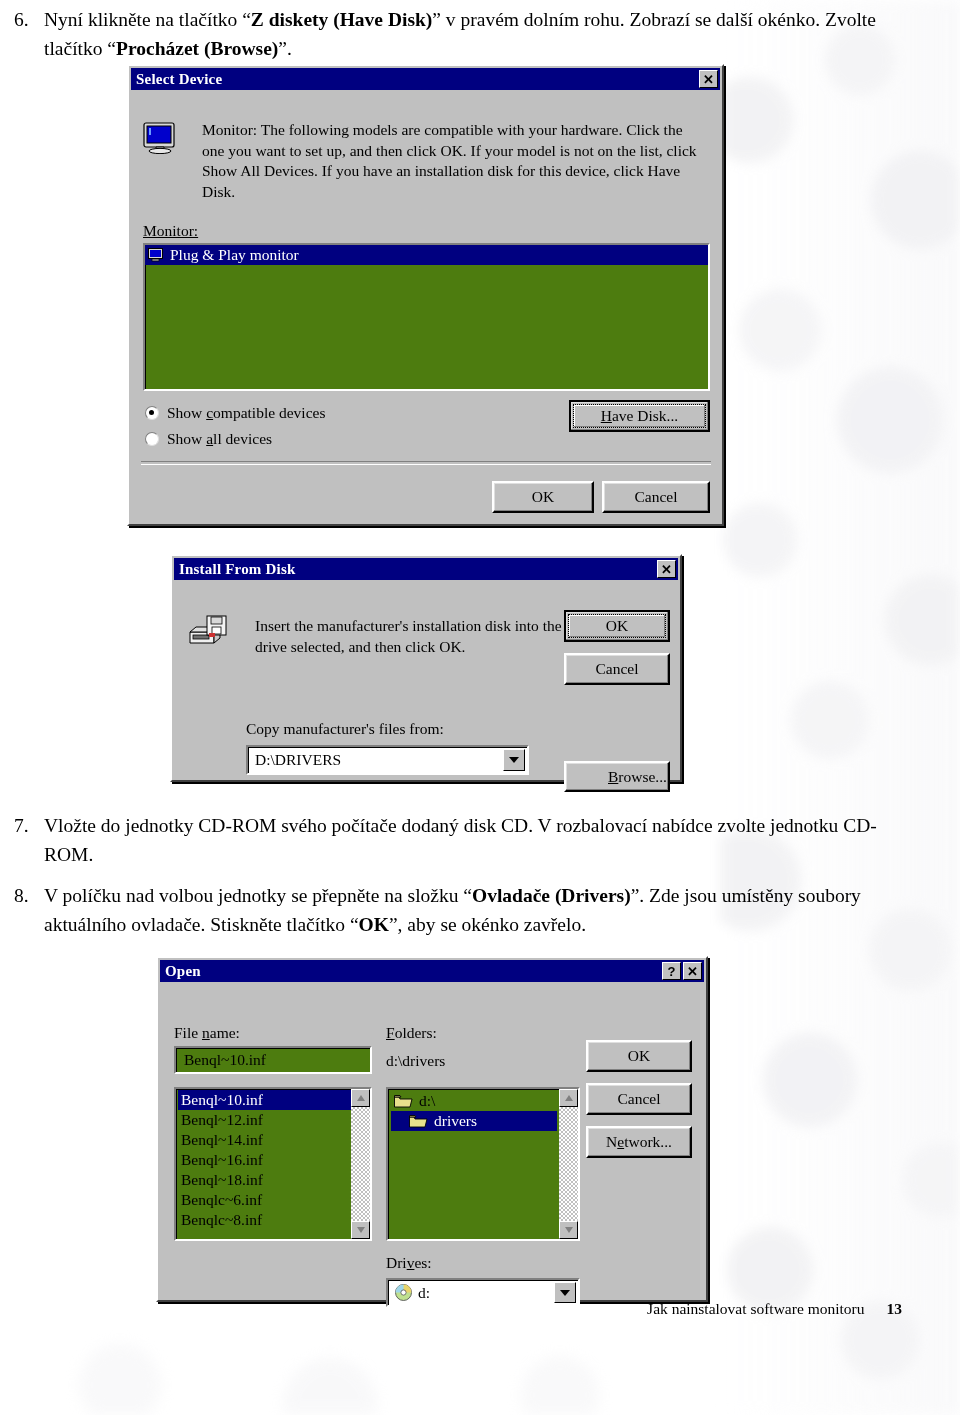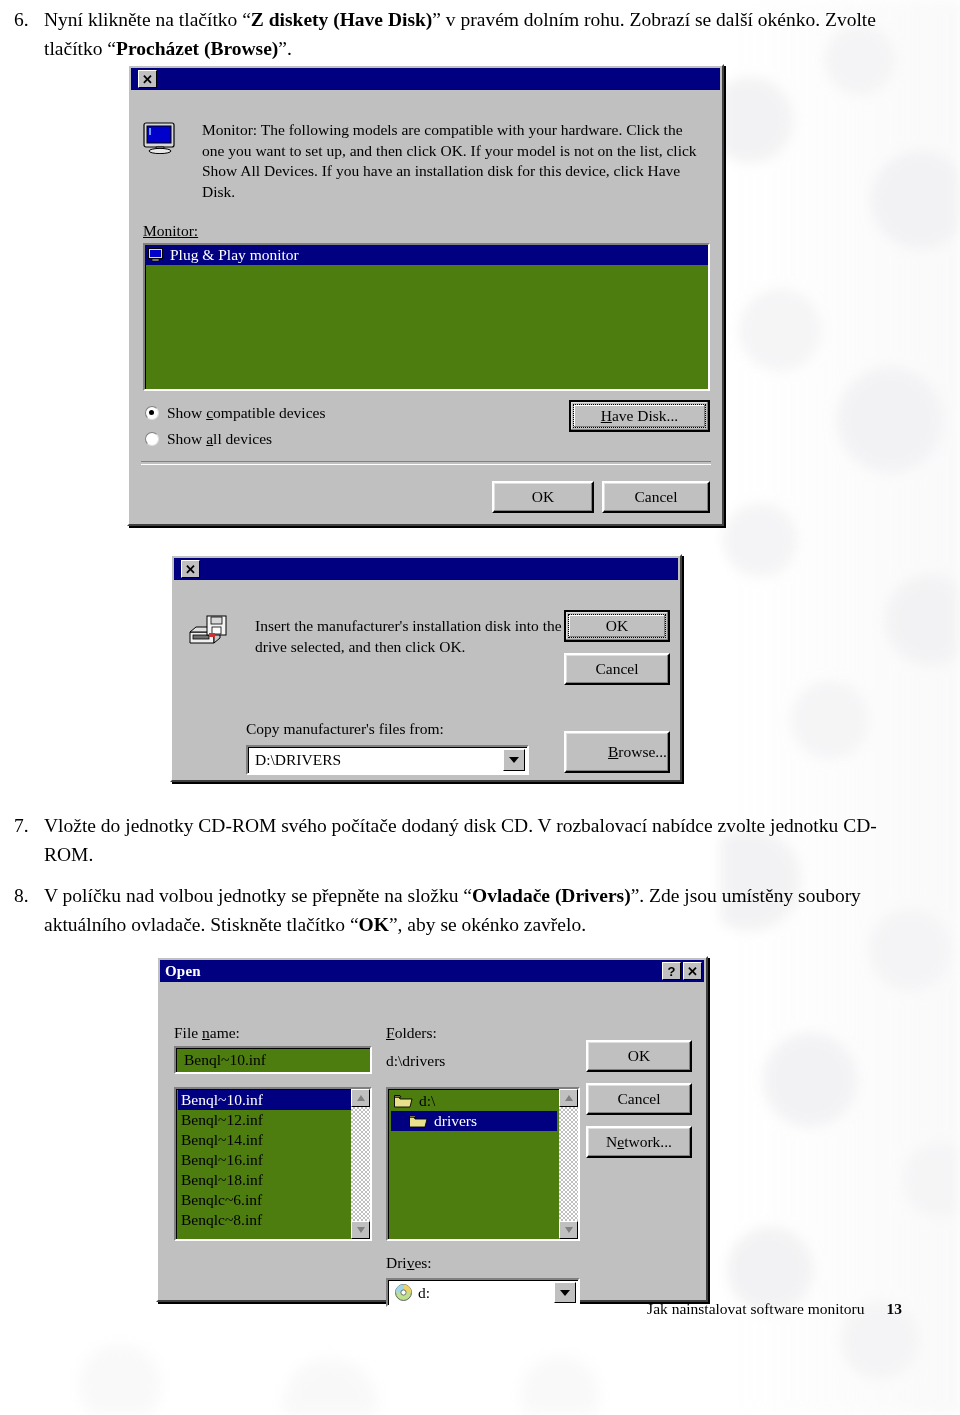--- a/index.html
+++ b/index.html
@@ -326,20 +326,21 @@
     <div class="num">6.</div>
     <div class="txt">
       <span>Nyní klikněte na tlačítko “</span><span class="b">Z diskety (Have Disk)</span><span>” v pravém dolním rohu. Zobrazí se další</span>
       <span>okénko. Zvolte tlačítko “</span><span class="b">Procházet (Browse)</span><span>”.</span>
     </div>
   </div>
 
   <div class="win" id="win-select-device" style="left:127px; top:64px; width:597px; height:462px;">
 
     <div class="titlebar">
+      <span class="title">Select Device</span>
       <div class="tb-btn">✕</div>
     </div>
 
     <div class="win-body">
 
       <div class="icon-monitor" style="left:14px; top:32px;">
         <svg viewBox="0 0 34 32" width="34" height="32">
           <rect x="1" y="1" width="30" height="24" rx="2" fill="#d8d8d8" stroke="#000" stroke-width="1.2"></rect>
           <rect x="4" y="4" width="24" height="17" fill="#0000cc" stroke="#000" stroke-width="1"></rect>
           <rect x="6" y="6" width="2" height="7" fill="#6a9cff"></rect>
@@ -391,20 +392,21 @@
       <div class="btn" style="left:473px; top:391px; width:108px; height:32px;">
         <span>Cancel</span>
       </div>
 
     </div>
   </div>
 
   <div class="win" id="win-install-from-disk" style="left:170px; top:554px; width:512px; height:228px;">
 
     <div class="titlebar">
+      <span class="title">Install From Disk</span>
       <div class="tb-btn">✕</div>
     </div>
 
     <div class="win-body">
 
       <div class="icon-disk" style="left:16px; top:34px;">
         <svg viewBox="0 0 40 34" width="40" height="34">
           <path d="M2 18 L2 29 L26 29 L26 18 Z" fill="#f0f0f0" stroke="#000" stroke-width="1"></path>
           <path d="M2 18 L8 13 L32 13 L26 18 Z" fill="#e0e0e0" stroke="#000" stroke-width="1"></path>
           <path d="M26 18 L32 13 L32 24 L26 29 Z" fill="#c8c8c8" stroke="#000" stroke-width="1"></path>
@@ -427,21 +429,21 @@
 
       <div class="dlg-label" style="position:absolute; left:74px; top:140px;">Copy manufacturer's files from:</div>
 
       <div class="combo" style="left:74px; top:165px; width:283px; height:30px;">
         <span class="val">D:\DRIVERS</span>
         <span class="arrow">
             <span class="tri-down"></span>
           </span>
       </div>
 
-      <div class="btn" style="left:392px; top:151px; width:106px; height:42px;padding-left:41px;">
+      <div class="btn" style="left:392px; top:181px; width:106px; height:31px;padding-left:41px;">
         <span><span class="u">B</span><span>rowse...</span></span>
       </div>
 
     </div>
   </div>
 
   <div class="step" id="step7">
     <div class="num">7.</div>
     <div class="txt">Vložte do jednotky CD-ROM svého počítače dodaný disk CD. V rozbalovací nabídce zvolte jednotku CD-ROM.</div>
   </div>

